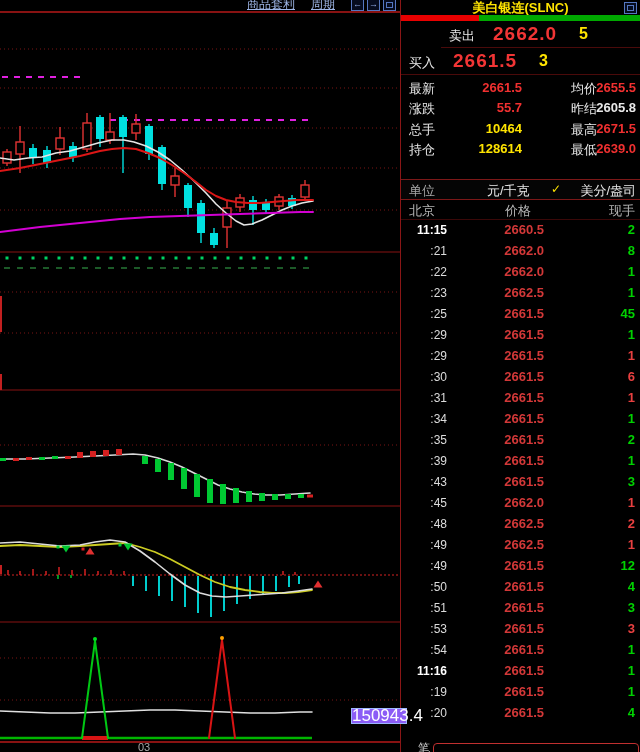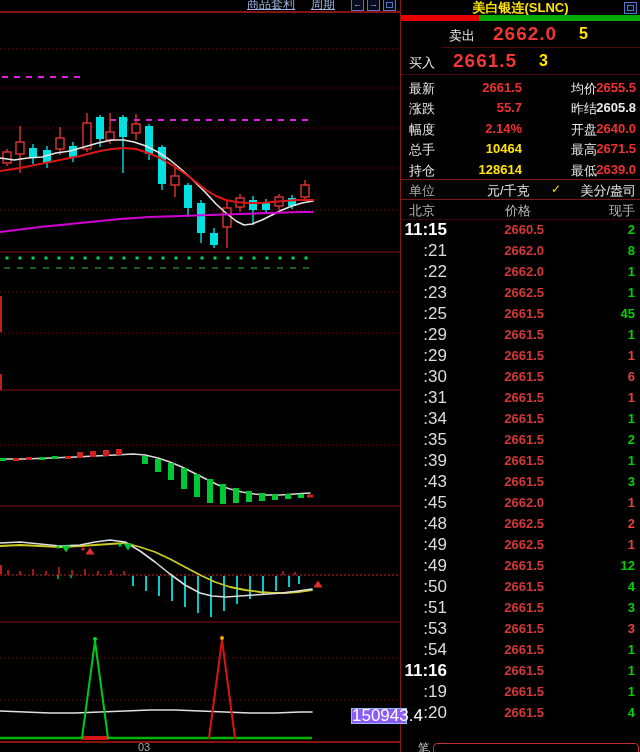--- a/index.html
+++ b/index.html
@@ -44,21 +44,21 @@
           border-bottom:1px solid #7c1818;background:#050505;cursor:pointer;}
   .u-lab{position:absolute;left:8px;top:2px;color:#a8a8a8;font-size:13px;}
   .u-1{position:absolute;left:62px;top:2px;color:#e8e8e8;font-size:13px;margin-left:24px;}
   .u-chk{position:absolute;left:150px;top:2px;color:#ffe400;font-size:12px;font-weight:bold;}
   .u-2{position:absolute;right:4px;top:2px;color:#e8e8e8;font-size:13px;}
   .q-thead{position:absolute;top:199px;left:0;right:0;height:20px;border-bottom:1px solid #3a0808;}
   .th{position:absolute;top:3px;color:#b4b4b4;font-size:13px;}
   .th-t{left:8px;} .th-p{left:104px;} .th-q{right:5px;}
   .q-tape{position:absolute;top:219px;left:0;right:0;height:506px;overflow:hidden;}
   .trow{height:21px;display:flex;align-items:center;font-size:13px;}
-  .tt{width:46px;text-align:right;color:#dcdcdc;font-size:17px;}
+  .tt{width:46px;text-align:right;color:#dcdcdc;font-size:12px;}
   .tt.strong{color:#ffffff;font-weight:bold;}
   .tp{width:97px;text-align:right;color:#d23838;font-weight:bold;}
   .tq{flex:1;text-align:right;padding-right:5px;font-weight:bold;}
   .tq.g{color:#00d200;} .tq.r{color:#e84040;}
   .q-tab{position:absolute;bottom:0;left:0;right:0;height:13px;overflow:hidden;}
   .tab-lab{position:absolute;left:17px;top:1px;color:#c8c8c8;font-size:12px;}
   .tab-box{position:absolute;left:32px;right:1px;top:4px;height:16px;border:1px solid #c03030;
            border-radius:4px 4px 0 0;background:#000;}
 </style>
 </head>
@@ -326,26 +326,20 @@
           <span class="sl l2">均价</span>
           <span class="sv v2 c-r">2655.5</span>
         </div>
         <div class="q-srow">
           <span class="sl l1">涨跌</span>
           <span class="sv v1 c-r">55.7</span>
           <span class="sl l2">昨结</span>
           <span class="sv v2 c-w">2605.8</span>
         </div>
         <div class="q-srow">
-          <span class="sl l1">幅度</span>
-          <span class="sv v1 c-r">2.14%</span>
-          <span class="sl l2">开盘</span>
-          <span class="sv v2 c-r">2640.0</span>
-        </div>
-        <div class="q-srow">
           <span class="sl l1">总手</span>
           <span class="sv v1 c-y">10464</span>
           <span class="sl l2">最高</span>
           <span class="sv v2 c-r">2671.5</span>
         </div>
         <div class="q-srow">
           <span class="sl l1">持仓</span>
           <span class="sv v1 c-y">128614</span>
           <span class="sl l2">最低</span>
           <span class="sv v2 c-r">2639.0</span>

